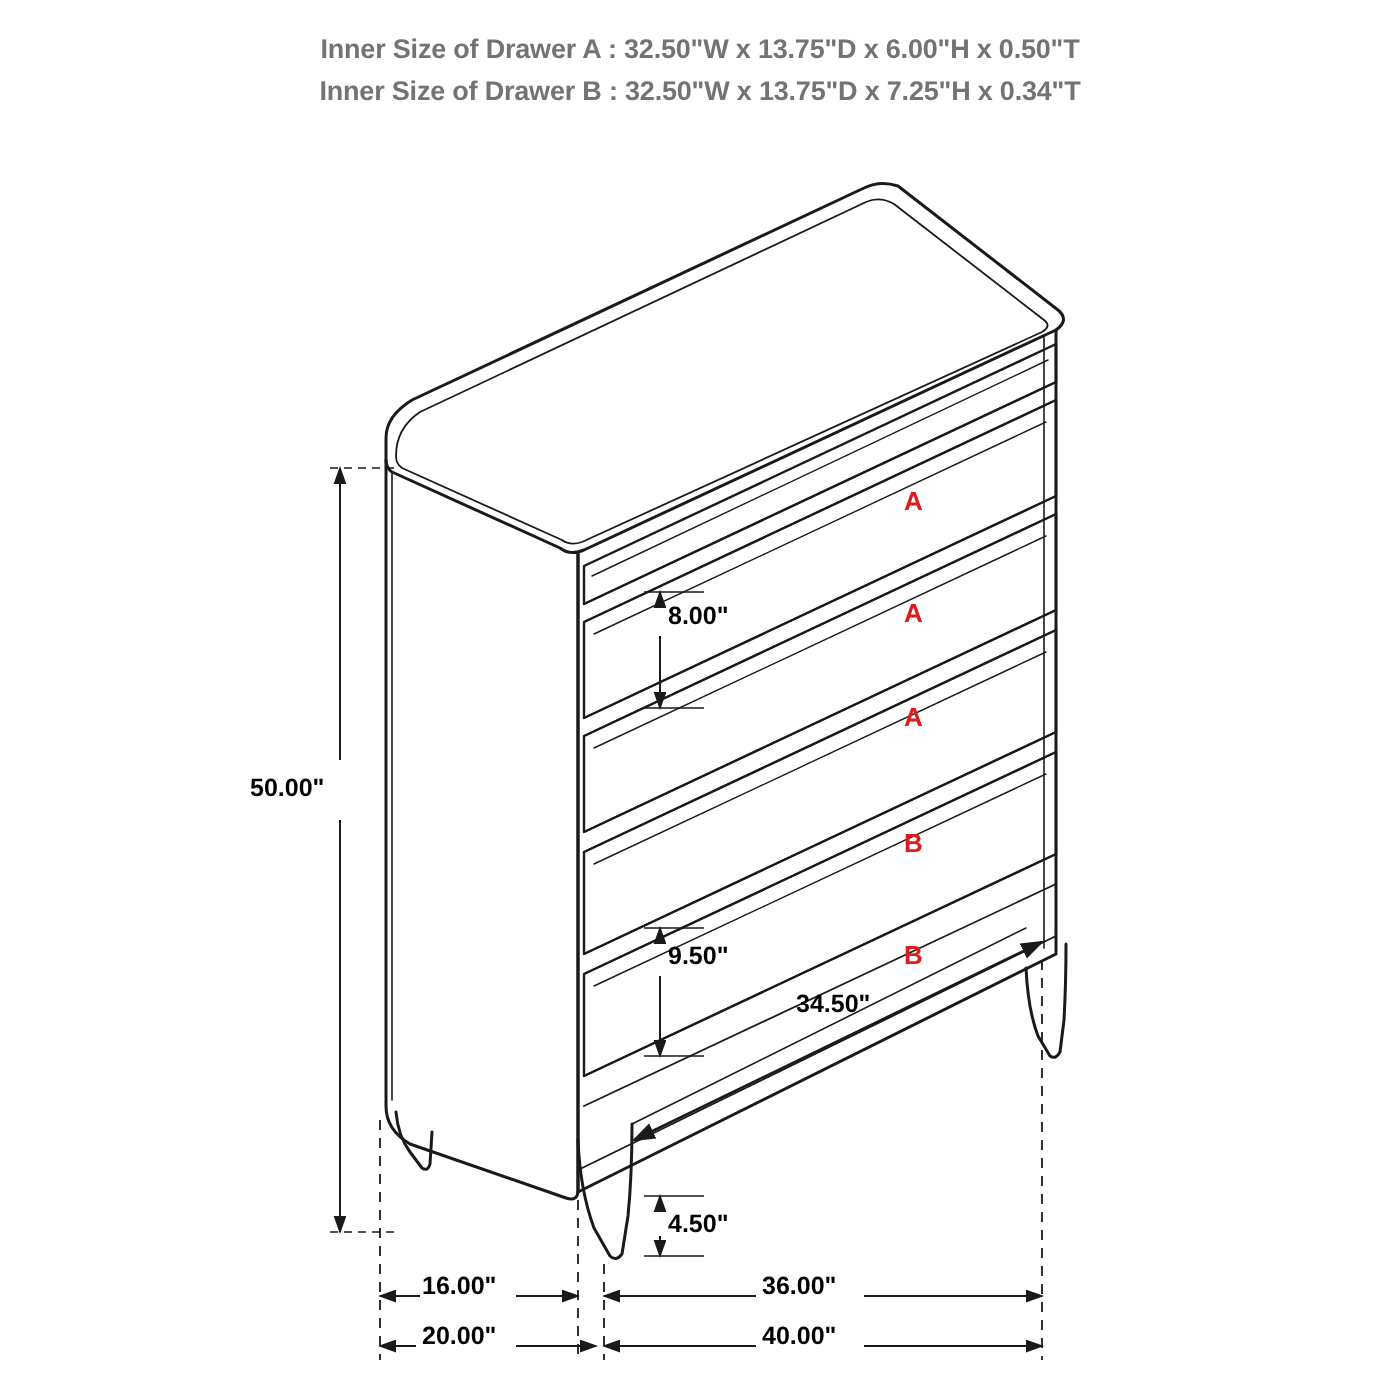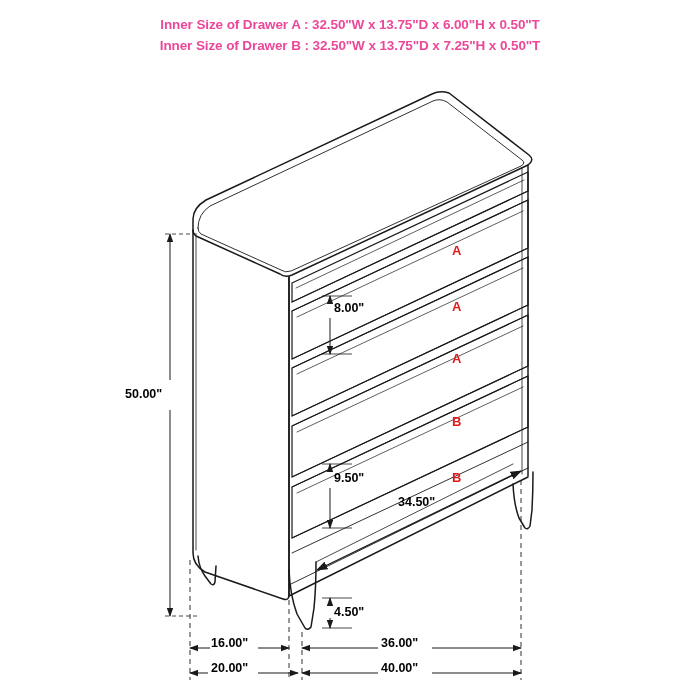--- a/index.html
+++ b/index.html
@@ -19,21 +19,21 @@
     height: 700px;
   }
   .header {
     position: absolute;
     top: 14px;
     left: 0;
     width: 700px;
     text-align: center;
     font-size: 13.5px;
     font-weight: bold;
-    color: #ec4899;
+    color: #737373;
     line-height: 21px;
     letter-spacing: -0.1px;
   }
   .header div {
     white-space: nowrap;
   }
   svg.diagram {
     position: absolute;
     top: 0;
     left: 0;
@@ -55,21 +55,21 @@
     white-space: nowrap;
   }
 </style>
 </head>
 <body>
 
 <div id="page">
 
   <div class="header">
     <div>Inner Size of Drawer A : 32.50"W x 13.75"D x 6.00"H x 0.50"T</div>
-    <div>Inner Size of Drawer B : 32.50"W x 13.75"D x 7.25"H x 0.50"T</div>
+    <div>Inner Size of Drawer B : 32.50"W x 13.75"D x 7.25"H x 0.34"T</div>
   </div>
 
   <svg class="diagram" viewBox="0 0 700 700" xmlns="http://www.w3.org/2000/svg">
     <defs>
       <marker id="arrHead" markerWidth="9" markerHeight="9" refX="8" refY="3.2" orient="auto" markerUnits="strokeWidth">
         <path d="M0,0 L9,3.2 L0,6.4 z" fill="#1a1a1a"></path>
       </marker>
       <marker id="arrTail" markerWidth="9" markerHeight="9" refX="1" refY="3.2" orient="auto" markerUnits="strokeWidth">
         <path d="M9,0 L0,3.2 L9,6.4 z" fill="#1a1a1a"></path>
       </marker>

